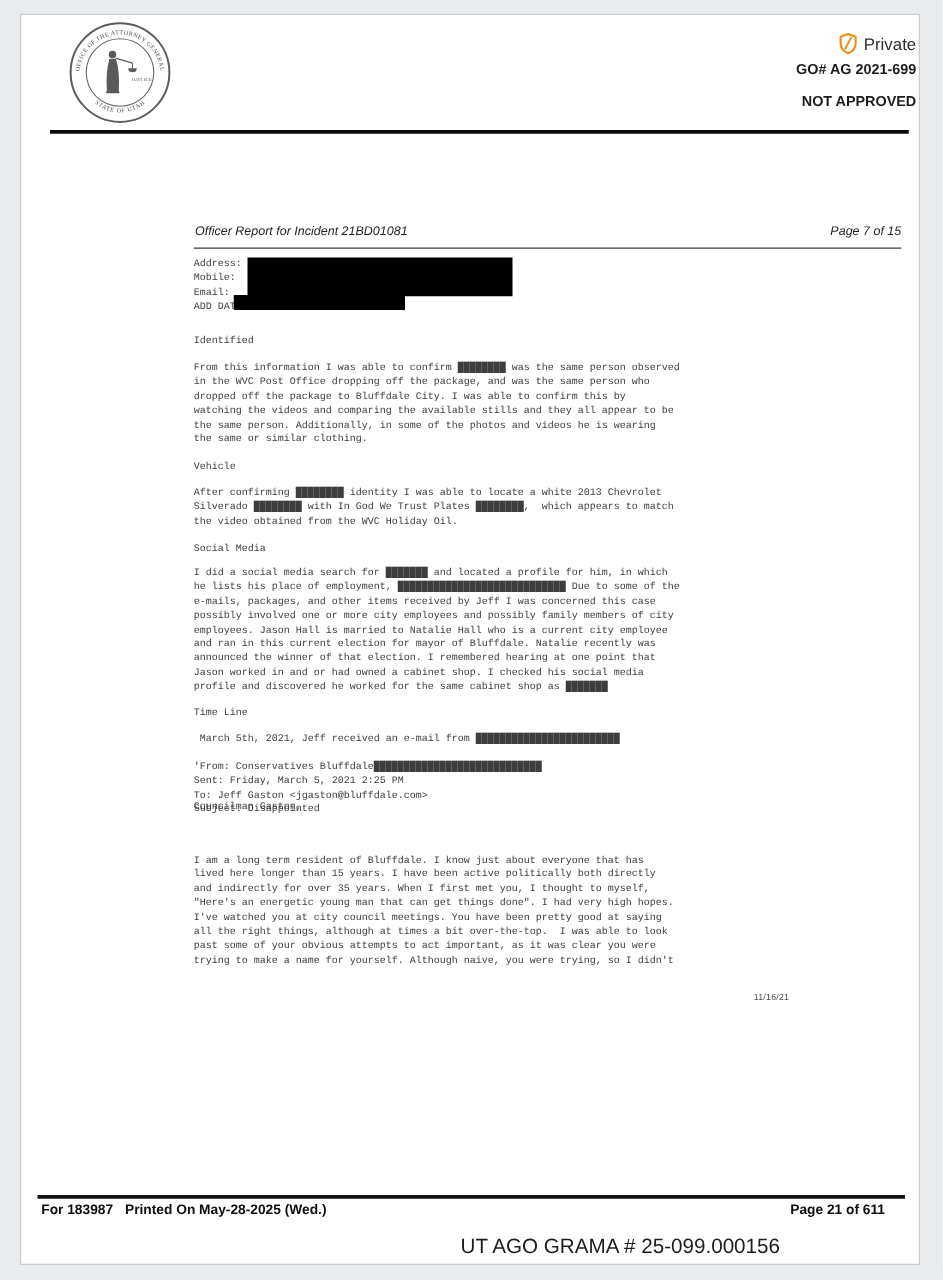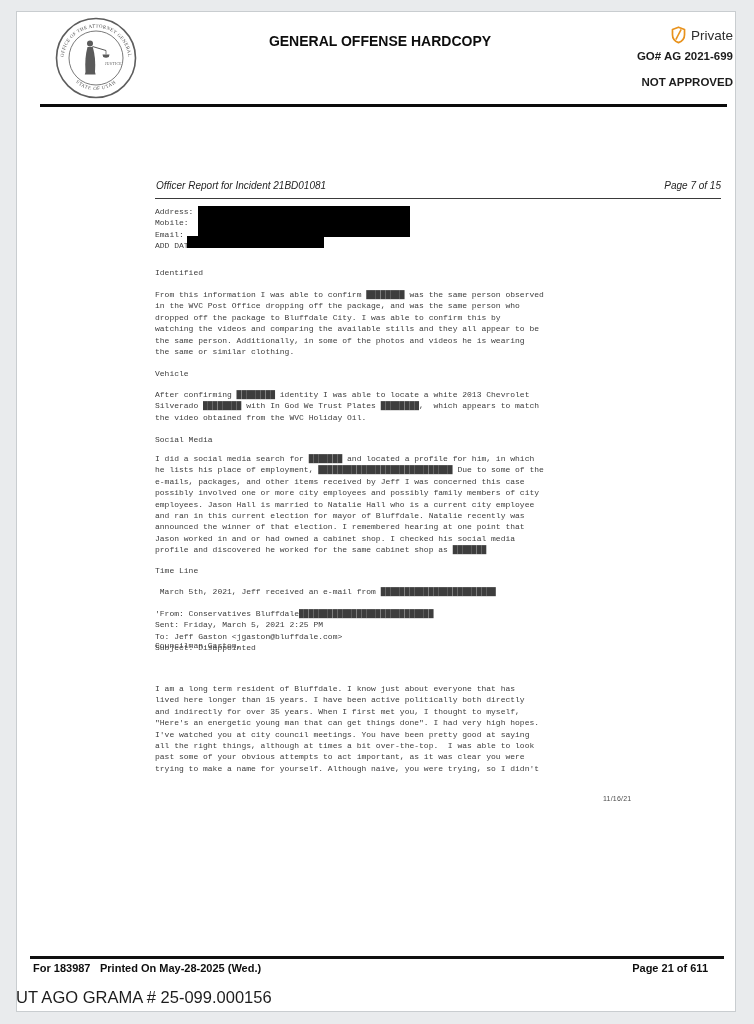--- a/index.html
+++ b/index.html
@@ -34,21 +34,21 @@
     font-size:8px;line-height:11.4px;color:#3d3d3d;white-space:pre;
   }
   .redact{background:#000;}
   .stamp-date{left:603px;top:795px;font-size:7px;color:#4c4c4c;letter-spacing:.2px;}
   
   .rule-footer{left:30px;top:956px;width:694px;height:2.5px;background:#101010;}
   .ftr{top:962px;font-size:11px;font-weight:bold;color:#0e0e0e;}
   .ftr-for{left:33px;}
   .ftr-printed{left:100px;}
   .ftr-page{left:484px;width:224px;text-align:right;}
-  .grama{left:16px;top:988px;width:608px;text-align:left;font-size:16.5px;color:#1d1d1d;}
+  .grama{left:16px;top:988px;width:608px;text-align:right;font-size:16.5px;color:#1d1d1d;}
   svg text{font-family:"Liberation Serif","DejaVu Serif",serif;}
 </style>
 </head>
 <body>
 
 <div class="sheet"></div>
 
 <svg class="abs" style="left:54px;top:16px;" width="84" height="84" viewBox="0 0 84 84">
   <circle cx="42" cy="42" r="39.5" fill="none" stroke="#5d5d5d" stroke-width="1.6"></circle>
   <circle cx="42" cy="42" r="27" fill="none" stroke="#6a6a6a" stroke-width="0.9"></circle>
@@ -68,21 +68,20 @@
     <path d="M33.5 31 Q30.5 42 31.5 56 L41 56 Q42 42 38.8 31 Z" fill="#5a5a5a"></path>
     <path d="M31.5 56 L41 56 L41.6 58.5 L30.8 58.5 Z" fill="#5a5a5a"></path>
     <line x1="38.5" y1="30.5" x2="52" y2="34.5" stroke="#5a5a5a" stroke-width="1"></line>
     <line x1="52" y1="34.5" x2="52" y2="38.5" stroke="#5a5a5a" stroke-width="0.8"></line>
     <path d="M48.5 38.5 L55.5 38.5 L54.8 41 Q52 42.5 49.2 41 Z" fill="#5a5a5a"></path>
   </g>
   <text x="51" y="48.5" font-size="3.8" fill="#555" letter-spacing="0.3">JUSTICE</text>
 </svg>
 
 <div class="abs title-wrap">
-  <div class="doc-subtitle">GENERAL OFFENSE HARDCOPY</div>
 </div>
 
 <div class="abs hdr-right">
   <div class="priv-row">
     <svg width="17" height="20" viewBox="0 0 24 26">
       <path d="M12 2 L20.5 5.2 V12.5 C20.5 18 17 21.8 12 23.8 C7 21.8 3.5 18 3.5 12.5 V5.2 Z" fill="none" stroke="#E8921C" stroke-width="2.4" stroke-linejoin="round"></path>
       <line x1="15.8" y1="5.2" x2="8.2" y2="19.5" stroke="#E8921C" stroke-width="2.2"></line>
     </svg>
     <span class="priv-label">Private</span>
   </div>

